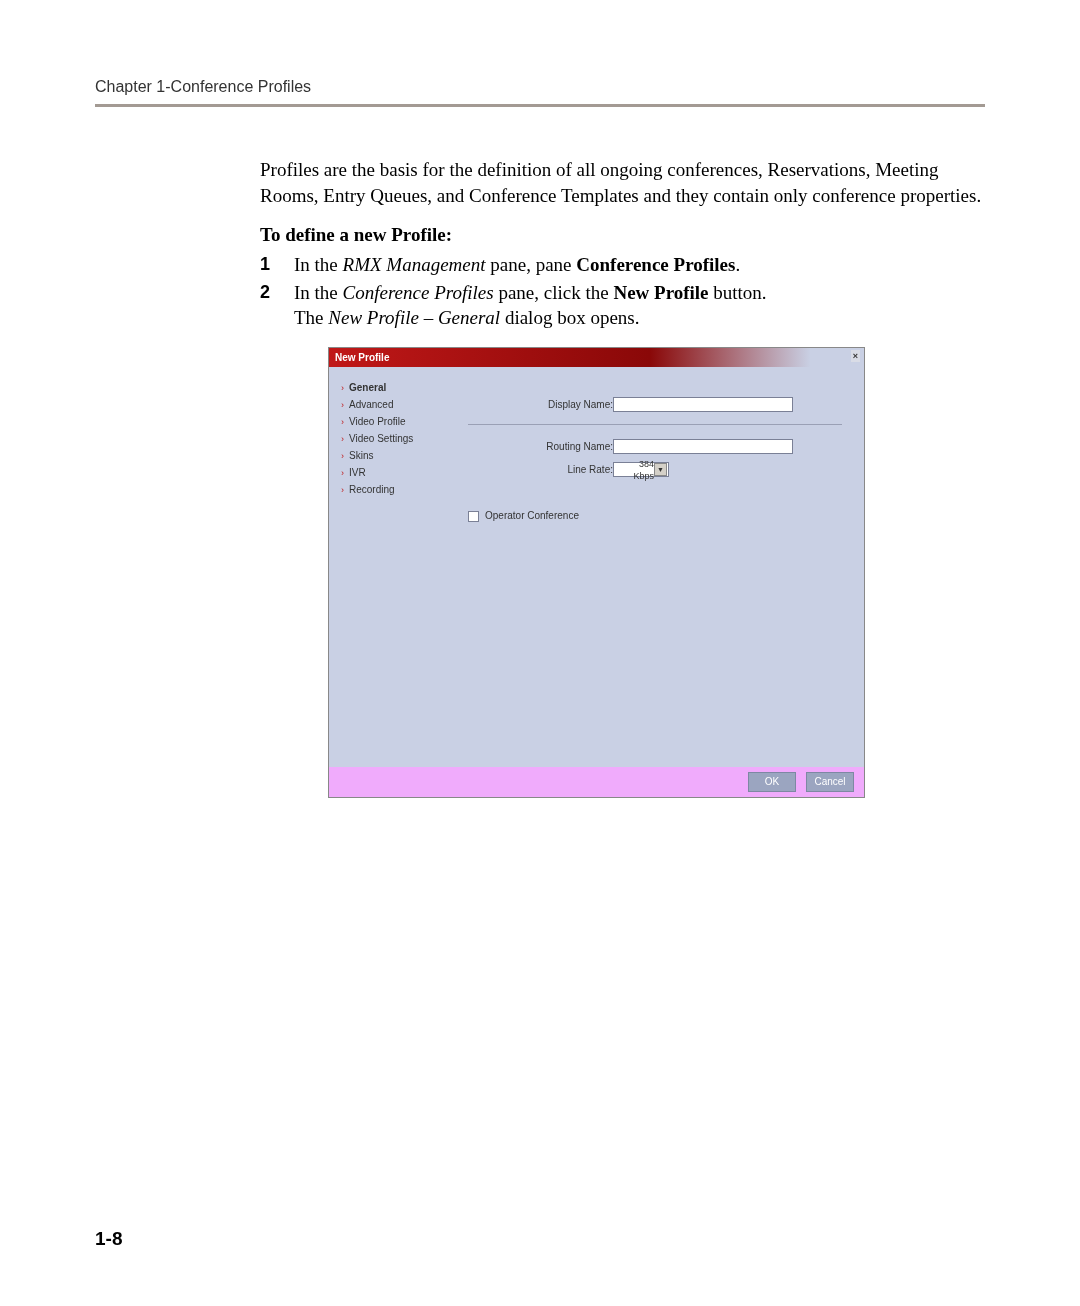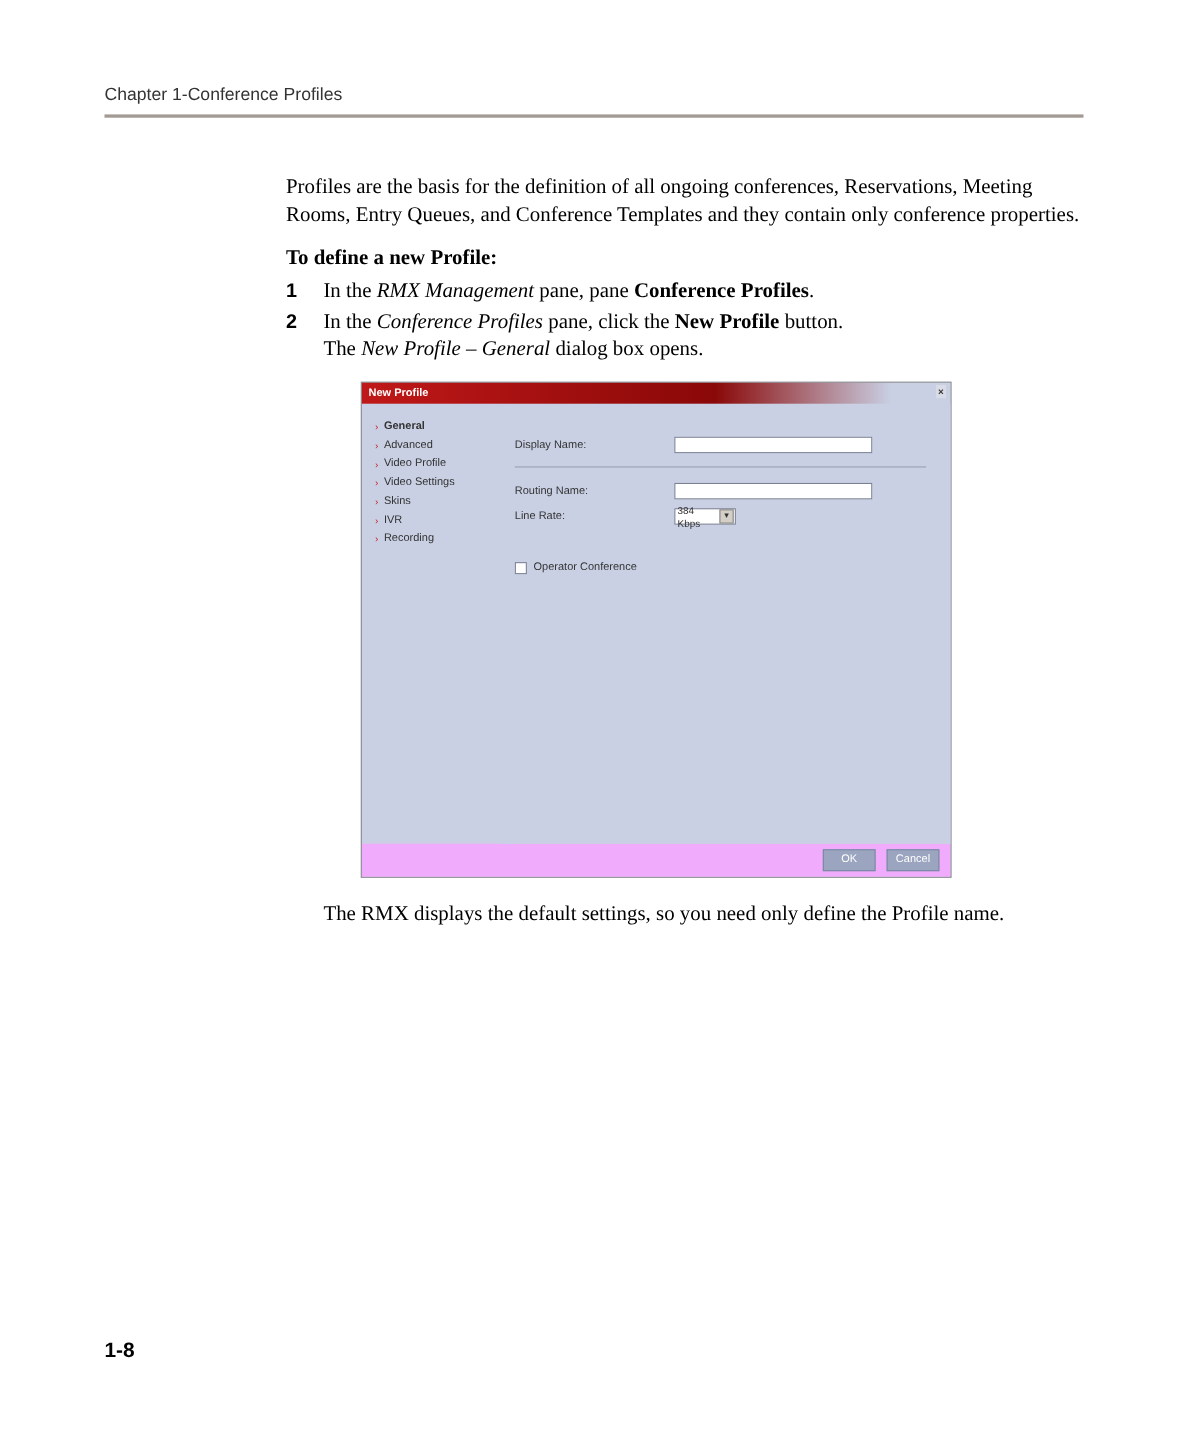--- a/index.html
+++ b/index.html
@@ -60,21 +60,21 @@
   .step-text {
     flex: 1;
   }
   .italic { font-style: italic; }
   .bold { font-weight: bold; }
   .after-dialog {
     margin-top: 12px;
   }
   .page-num {
     position: absolute;
-    bottom: 66px;
+    bottom: 56px;
     left: 95px;
     font-family: Arial, Helvetica, sans-serif;
     font-weight: bold;
     font-size: 19px;
   }
 
   
   .dialog-wrap {
     margin: 14px 0 8px 34px;
     width: 535px;
@@ -126,20 +126,21 @@
     flex: 1;
     background: #c9d0e4;
     padding: 30px 22px 10px 12px;
     font-size: 10px;
     color: #333;
   }
   .form-row {
     display: flex;
     align-items: center;
     margin-bottom: 8px;
+    text-align: right;
   }
   .form-label {
     width: 145px;
   }
   .form-input {
     border: 1px solid #7a8096;
     background: #fff;
     height: 15px;
     width: 180px;
     box-sizing: border-box;
@@ -301,23 +302,17 @@
           </div>
         </div>
       </div>
       <div class="dialog-footer">
         <div class="dlg-btn">OK</div>
         <div class="dlg-btn">Cancel</div>
       </div>
     </div>
     </div>
 
-    <div class="after-dialog">
-      <div class="step-row">
-        <div class="step-num"></div>
-        <div class="step-text">The RMX displays the default settings, so you need only define the Profile name.</div>
-      </div>
-    </div>
 
   </div>
 
   <div class="page-num">1-8</div>
 </div>
 
 </body></html>

